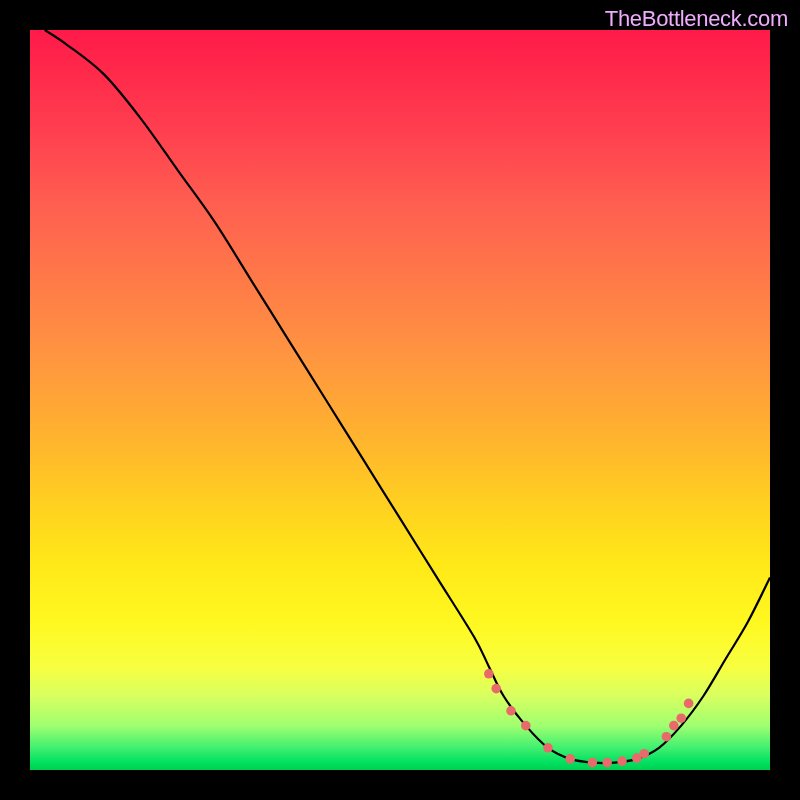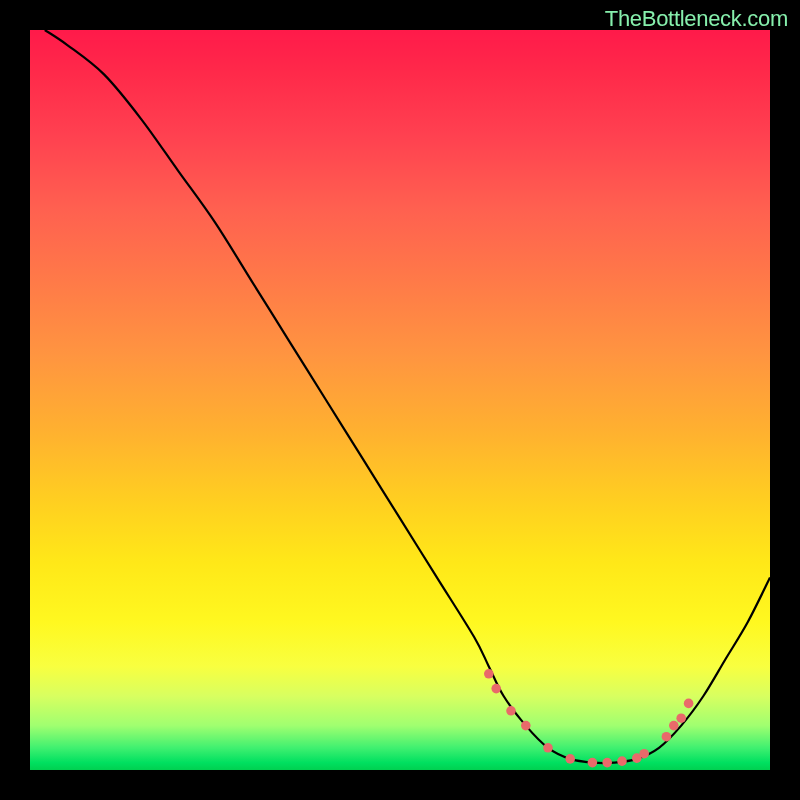--- a/index.html
+++ b/index.html
@@ -7,21 +7,21 @@
     width: 800px;
     height: 800px;
     background: #000;
     position: relative;
     font-family: Arial, sans-serif;
   }
   .watermark {
     position: absolute;
     top: 6px;
     right: 12px;
-    color: #86efac;
+    color: #f0abfc;
     font-size: 22px;
     font-weight: 500;
     z-index: 10;
     letter-spacing: -0.3px;
   }
   .plot-area {
     position: absolute;
     left: 30px;
     top: 30px;
     width: 740px;

